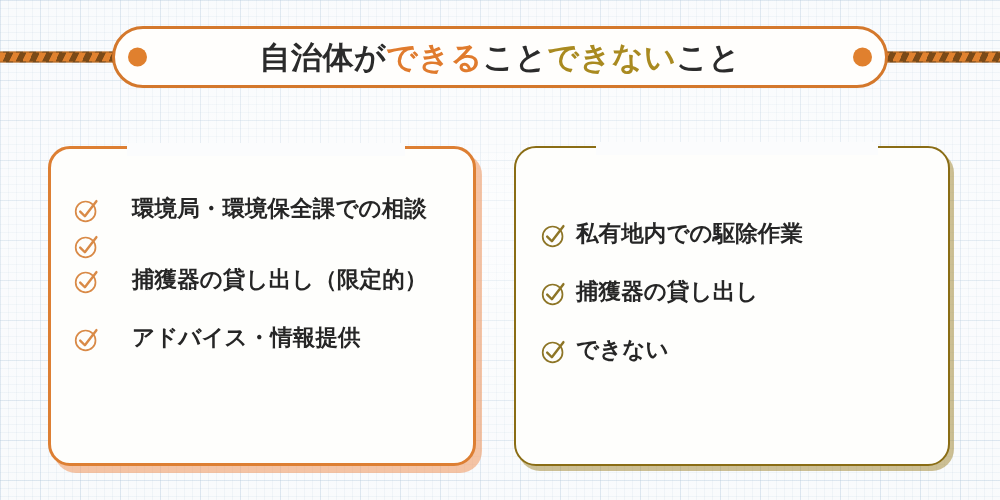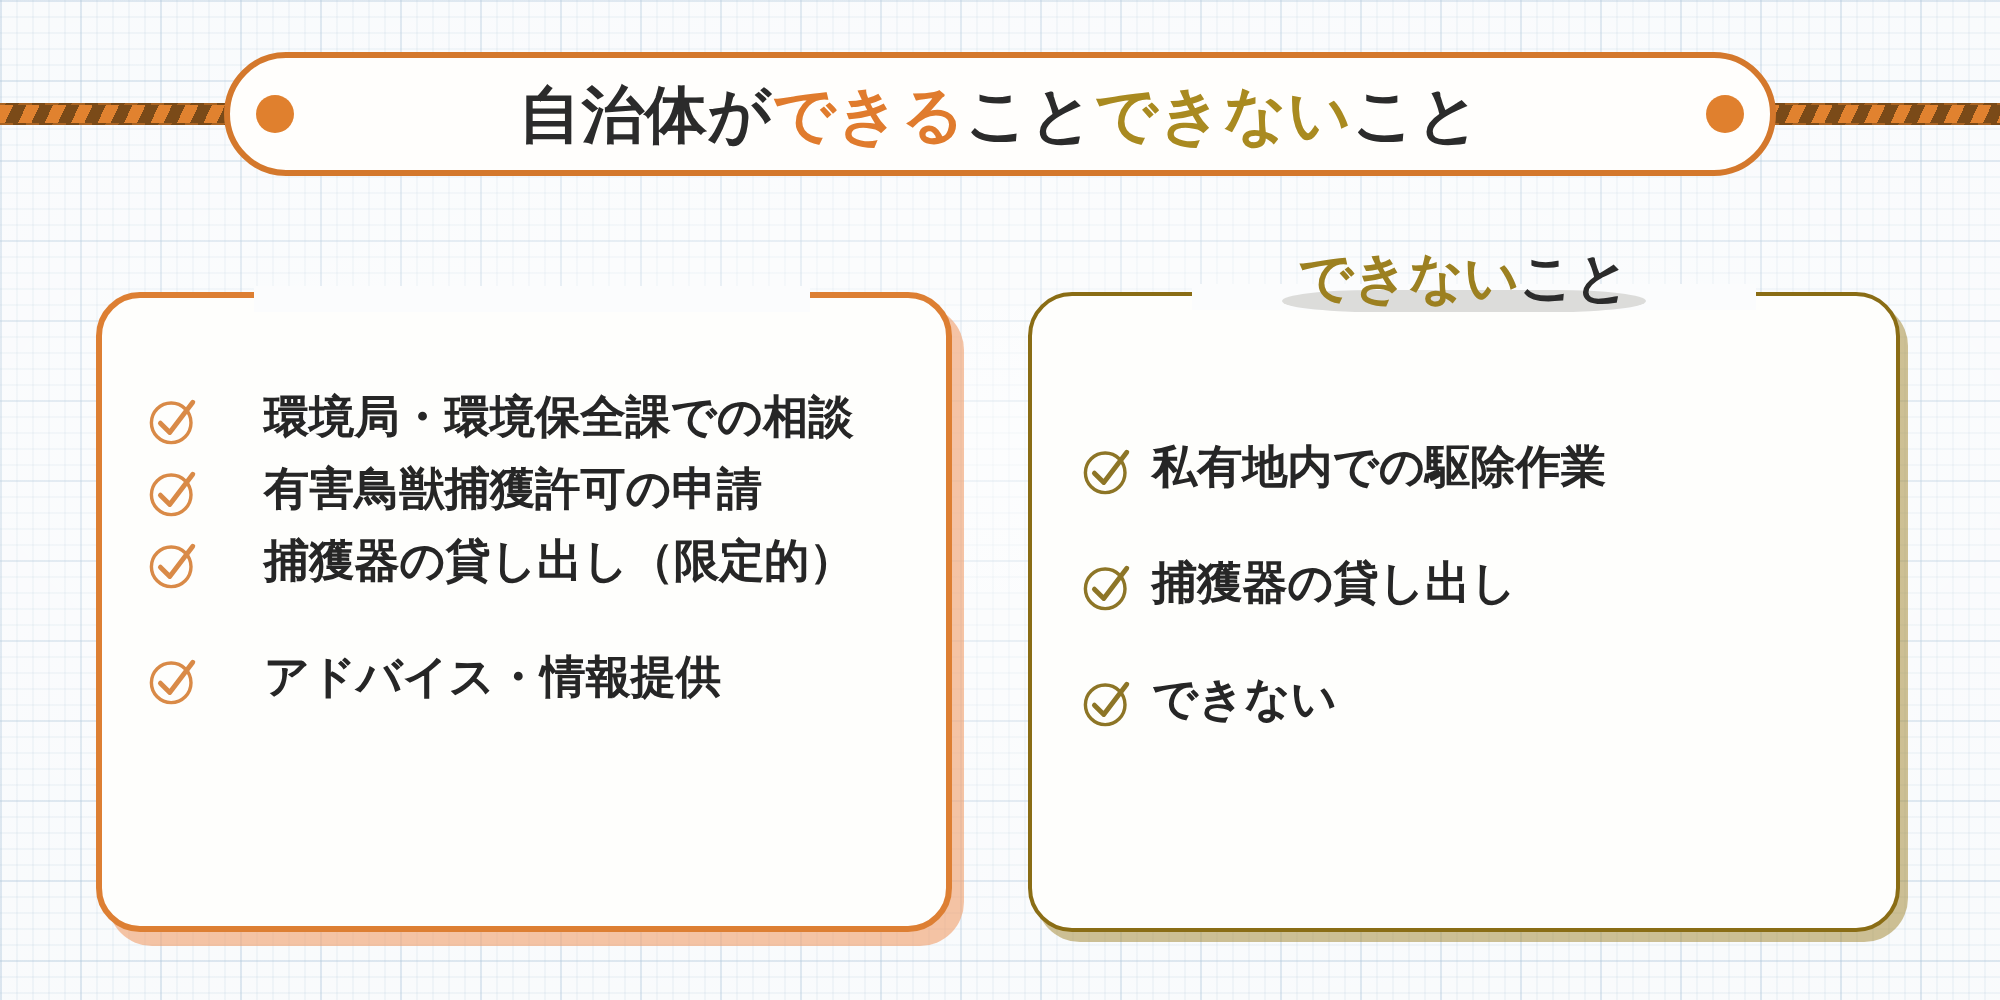--- a/index.html
+++ b/index.html
@@ -230,21 +230,20 @@
       <span class="item-text">環境局・環境保全課での相談</span>
     </div>
 
     <div class="list-item">
       <span class="check-icon">
         <svg viewBox="0 0 30 30" width="27" height="27" aria-hidden="true">
           <circle cx="14" cy="16" r="11" fill="none" stroke="#d98a47" stroke-width="1.9"></circle>
           <path d="M8 16.2 L13.2 21.4 L26 4.6" fill="none" stroke="#d98a47" stroke-width="2.7" stroke-linecap="round" stroke-linejoin="round"></path>
         </svg>
       </span>
-      <span class="item-text">有害鳥獣捕獲許可の申請</span>
     </div>
 
     <div class="list-item">
       <span class="check-icon">
         <svg viewBox="0 0 30 30" width="27" height="27" aria-hidden="true">
           <circle cx="14" cy="16" r="11" fill="none" stroke="#d98a47" stroke-width="1.9"></circle>
           <path d="M8 16.2 L13.2 21.4 L26 4.6" fill="none" stroke="#d98a47" stroke-width="2.7" stroke-linecap="round" stroke-linejoin="round"></path>
         </svg>
       </span>
       <span class="item-text">捕獲器の貸し出し（限定的）</span>
@@ -259,28 +258,20 @@
       </span>
       <span class="item-text">アドバイス・情報提供</span>
     </div>
 
   </div>
 </div>
 
 <div class="panel" id="panel-cannot">
   <div class="border-gap" id="gap-cannot"></div>
 
-  <div class="panel-heading">
-    <span class="heading-inner">
-      <span class="heading-brush" id="brush-cannot"></span>
-      <span class="heading-text">
-        <span style="color:#9c8020">できない</span><span style="color:#2b2b2b">こと</span>
-      </span>
-    </span>
-  </div>
 
   <div class="list" id="list-cannot">
 
     <div class="list-item">
       <span class="check-icon">
         <svg viewBox="0 0 30 30" width="27" height="27" aria-hidden="true">
           <circle cx="14" cy="16" r="11" fill="none" stroke="#8d7526" stroke-width="1.9"></circle>
           <path d="M8 16.2 L13.2 21.4 L26 4.6" fill="none" stroke="#8d7526" stroke-width="2.7" stroke-linecap="round" stroke-linejoin="round"></path>
         </svg>
       </span>

